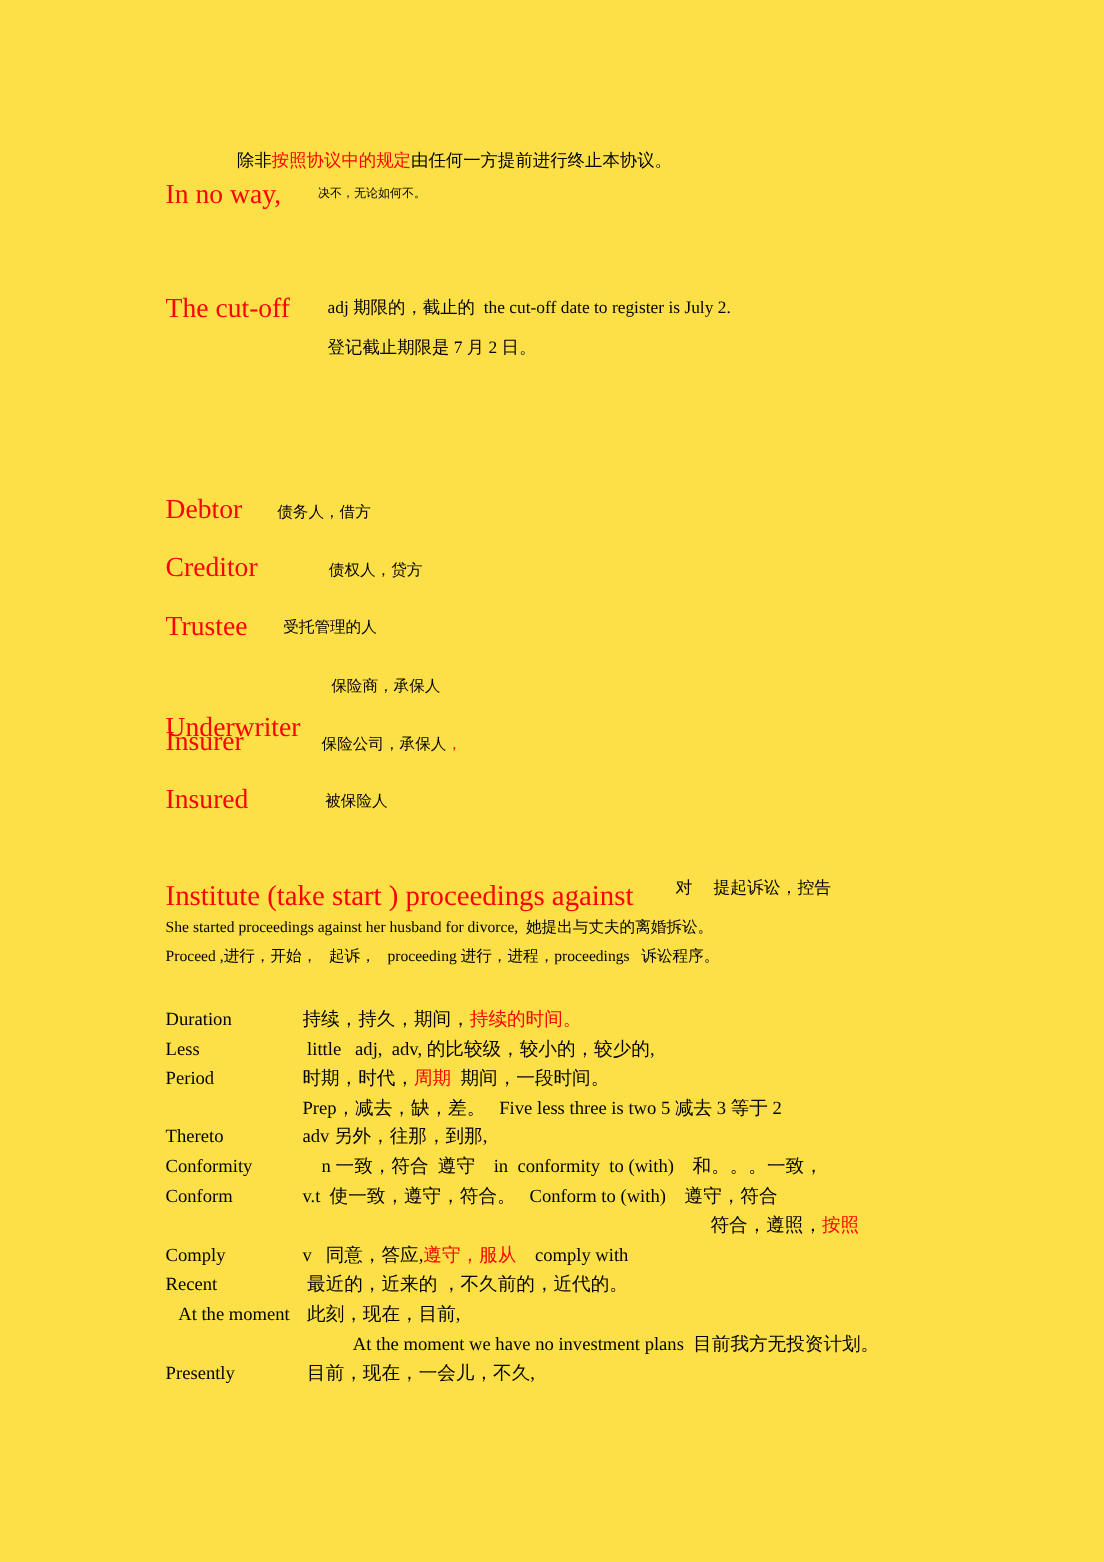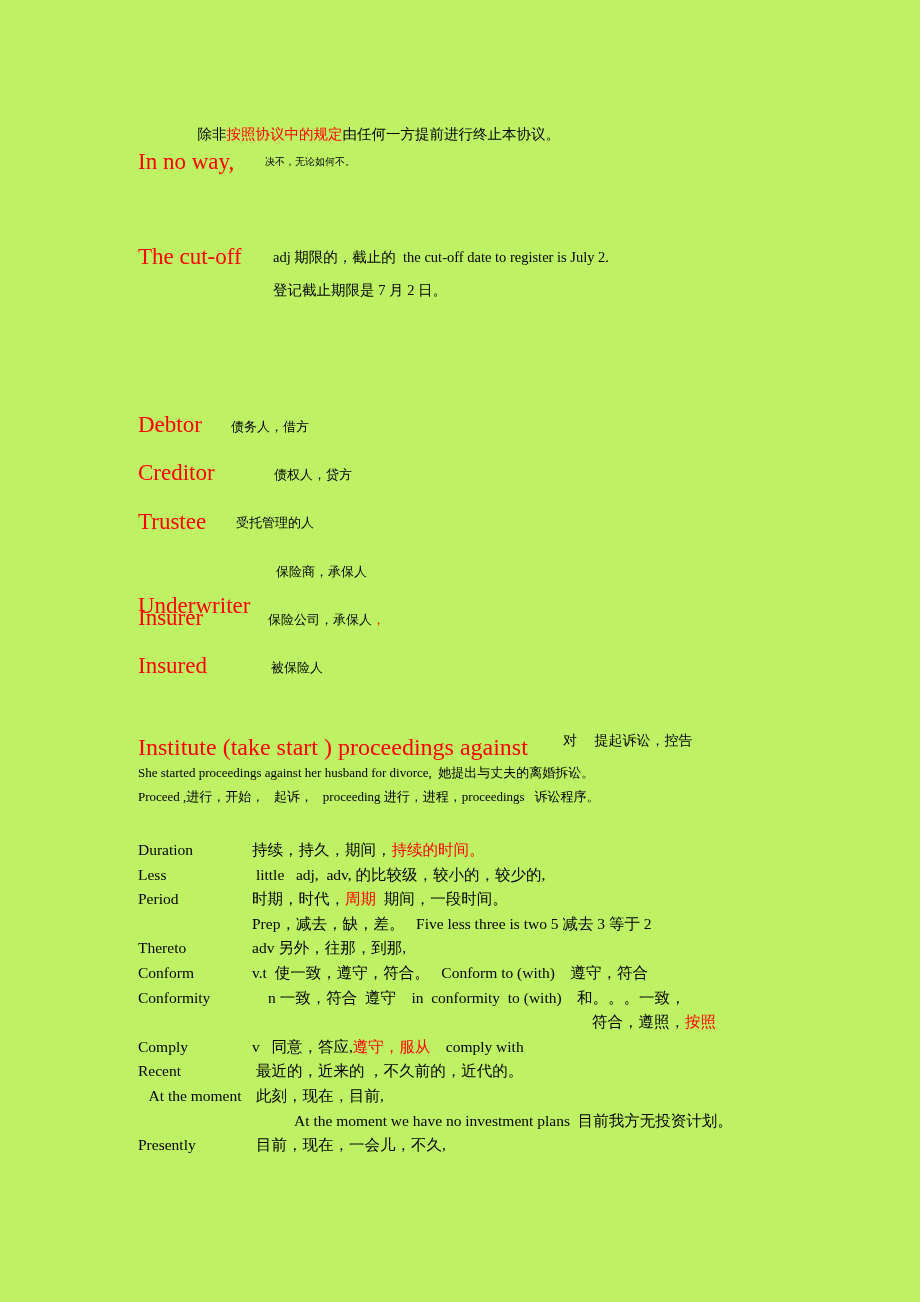--- a/index.html
+++ b/index.html
@@ -8,21 +8,21 @@
     background: #ffffff;
   }
   body {
     font-family: "Liberation Serif", "DejaVu Serif", serif;
     color: #000000;
   }
   .page {
     position: relative;
     width: 920px;
     height: 1302px;
-    background: #bef264;
+    background: #fde047;
     overflow: hidden;
   }
   .red { color: #ff0000; }
   .blk { color: #000000; }
 
   
   .tb {
     position: absolute;
     white-space: pre;
     line-height: 1.0;
@@ -146,23 +146,23 @@
     <div class="vrow"><span class="term" style="width:114px;">Duration</span><span class="blk">持续，持久，期间，</span><span class="red">持续的时间。</span></div>
 
     <div class="vrow"><span class="term" style="width:114px;">Less</span><span class="blk"> little   adj,  adv, 的比较级，较小的，较少的,</span></div>
 
     <div class="vrow"><span class="term" style="width:114px;">Period</span><span class="blk">时期，时代，</span><span class="red">周期</span><span class="blk">  期间，一段时间。</span></div>
 
     <div class="vrow"><span class="term" style="width:114px;"></span><span class="blk">Prep，减去，缺，差。   Five less three is two 5 减去 3 等于 2</span></div>
 
     <div class="vrow"><span class="term" style="width:114px;">Thereto</span><span class="blk">adv 另外，往那，到那,</span></div>
 
+    <div class="vrow"><span class="term" style="width:130px;">Conformity</span><span class="blk">n 一致，符合  遵守    in  conformity  to (with)    和。。。一致，</span></div>
+
     <div class="vrow"><span class="term" style="width:114px;">Conform</span><span class="blk">v.t  使一致，遵守，符合。   Conform to (with)    遵守，符合</span></div>
-
-    <div class="vrow"><span class="term" style="width:130px;">Conformity</span><span class="blk">n 一致，符合  遵守    in  conformity  to (with)    和。。。一致，</span></div>
 
     <div class="vrow"><span class="term" style="width:454px;"></span><span class="blk">符合，遵照，</span><span class="red">按照</span></div>
 
     <div class="vrow"><span class="term" style="width:114px;">Comply</span><span class="blk">v   同意，答应,</span><span class="red">遵守，服从</span><span class="blk">    comply with</span></div>
 
     <div class="vrow"><span class="term" style="width:114px;">Recent</span><span class="blk"> 最近的，近来的 ，不久前的，近代的。</span></div>
 
 
     <div class="vrow"><span class="term" style="width:114px;text-align:center;">At the moment</span><span class="blk"> 此刻，现在，目前,</span></div>
 

